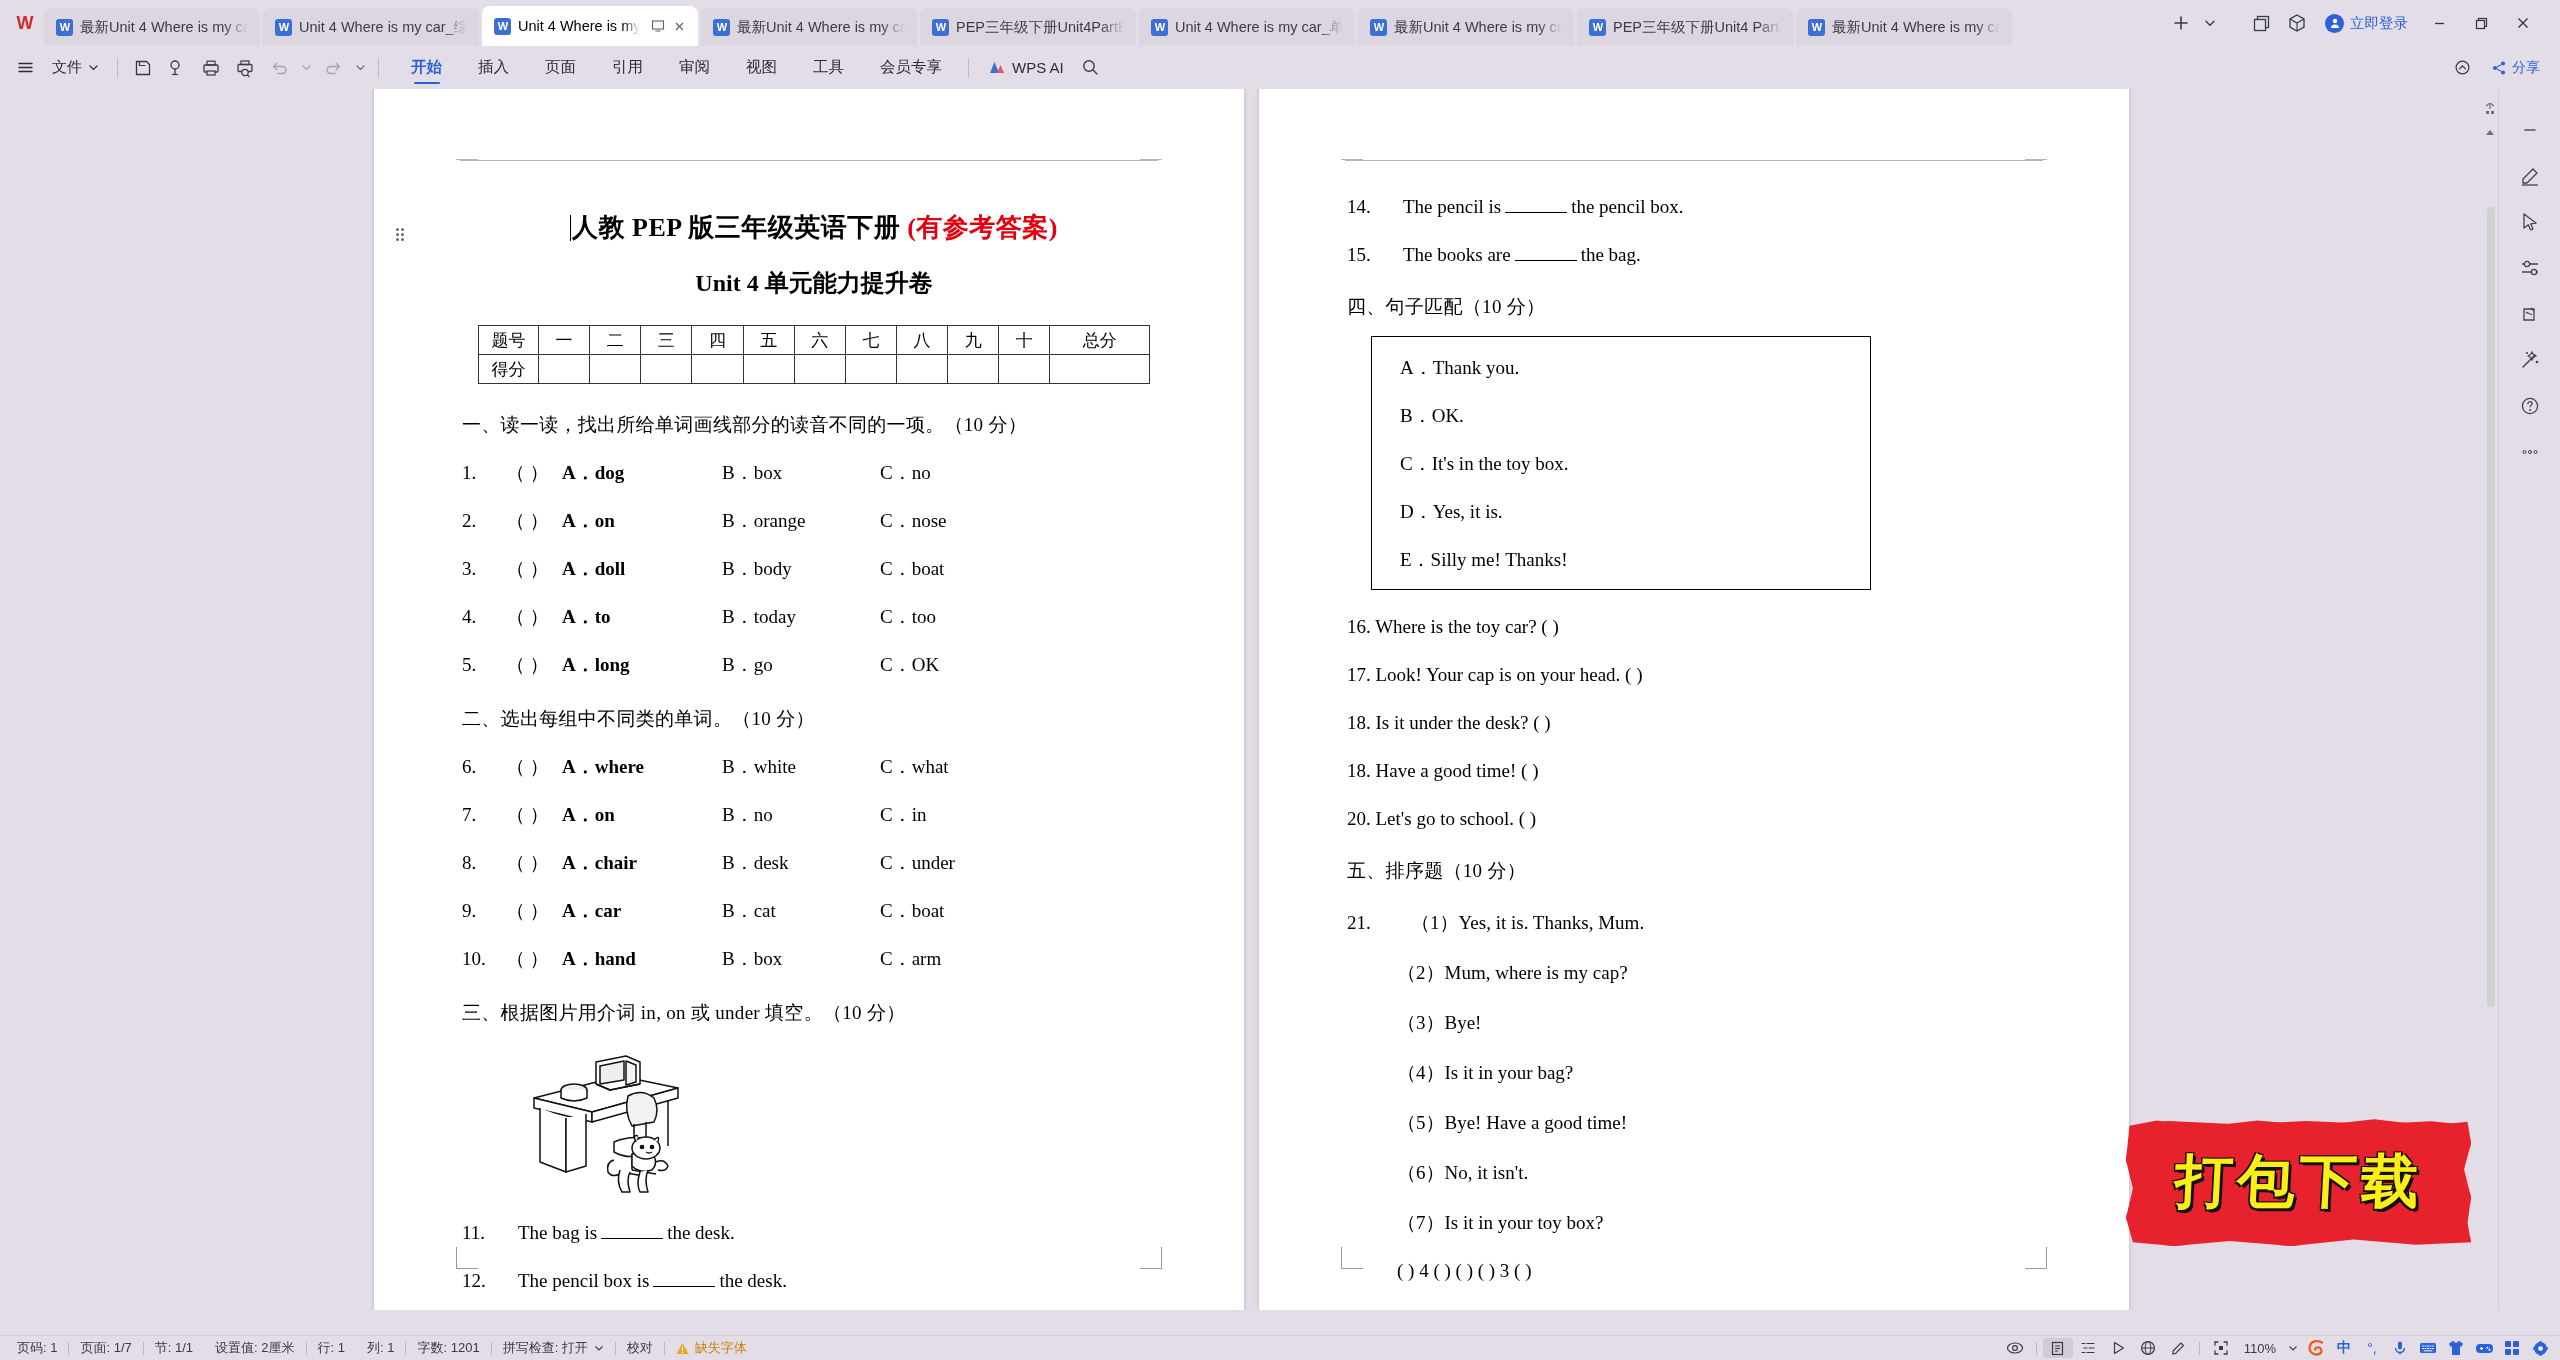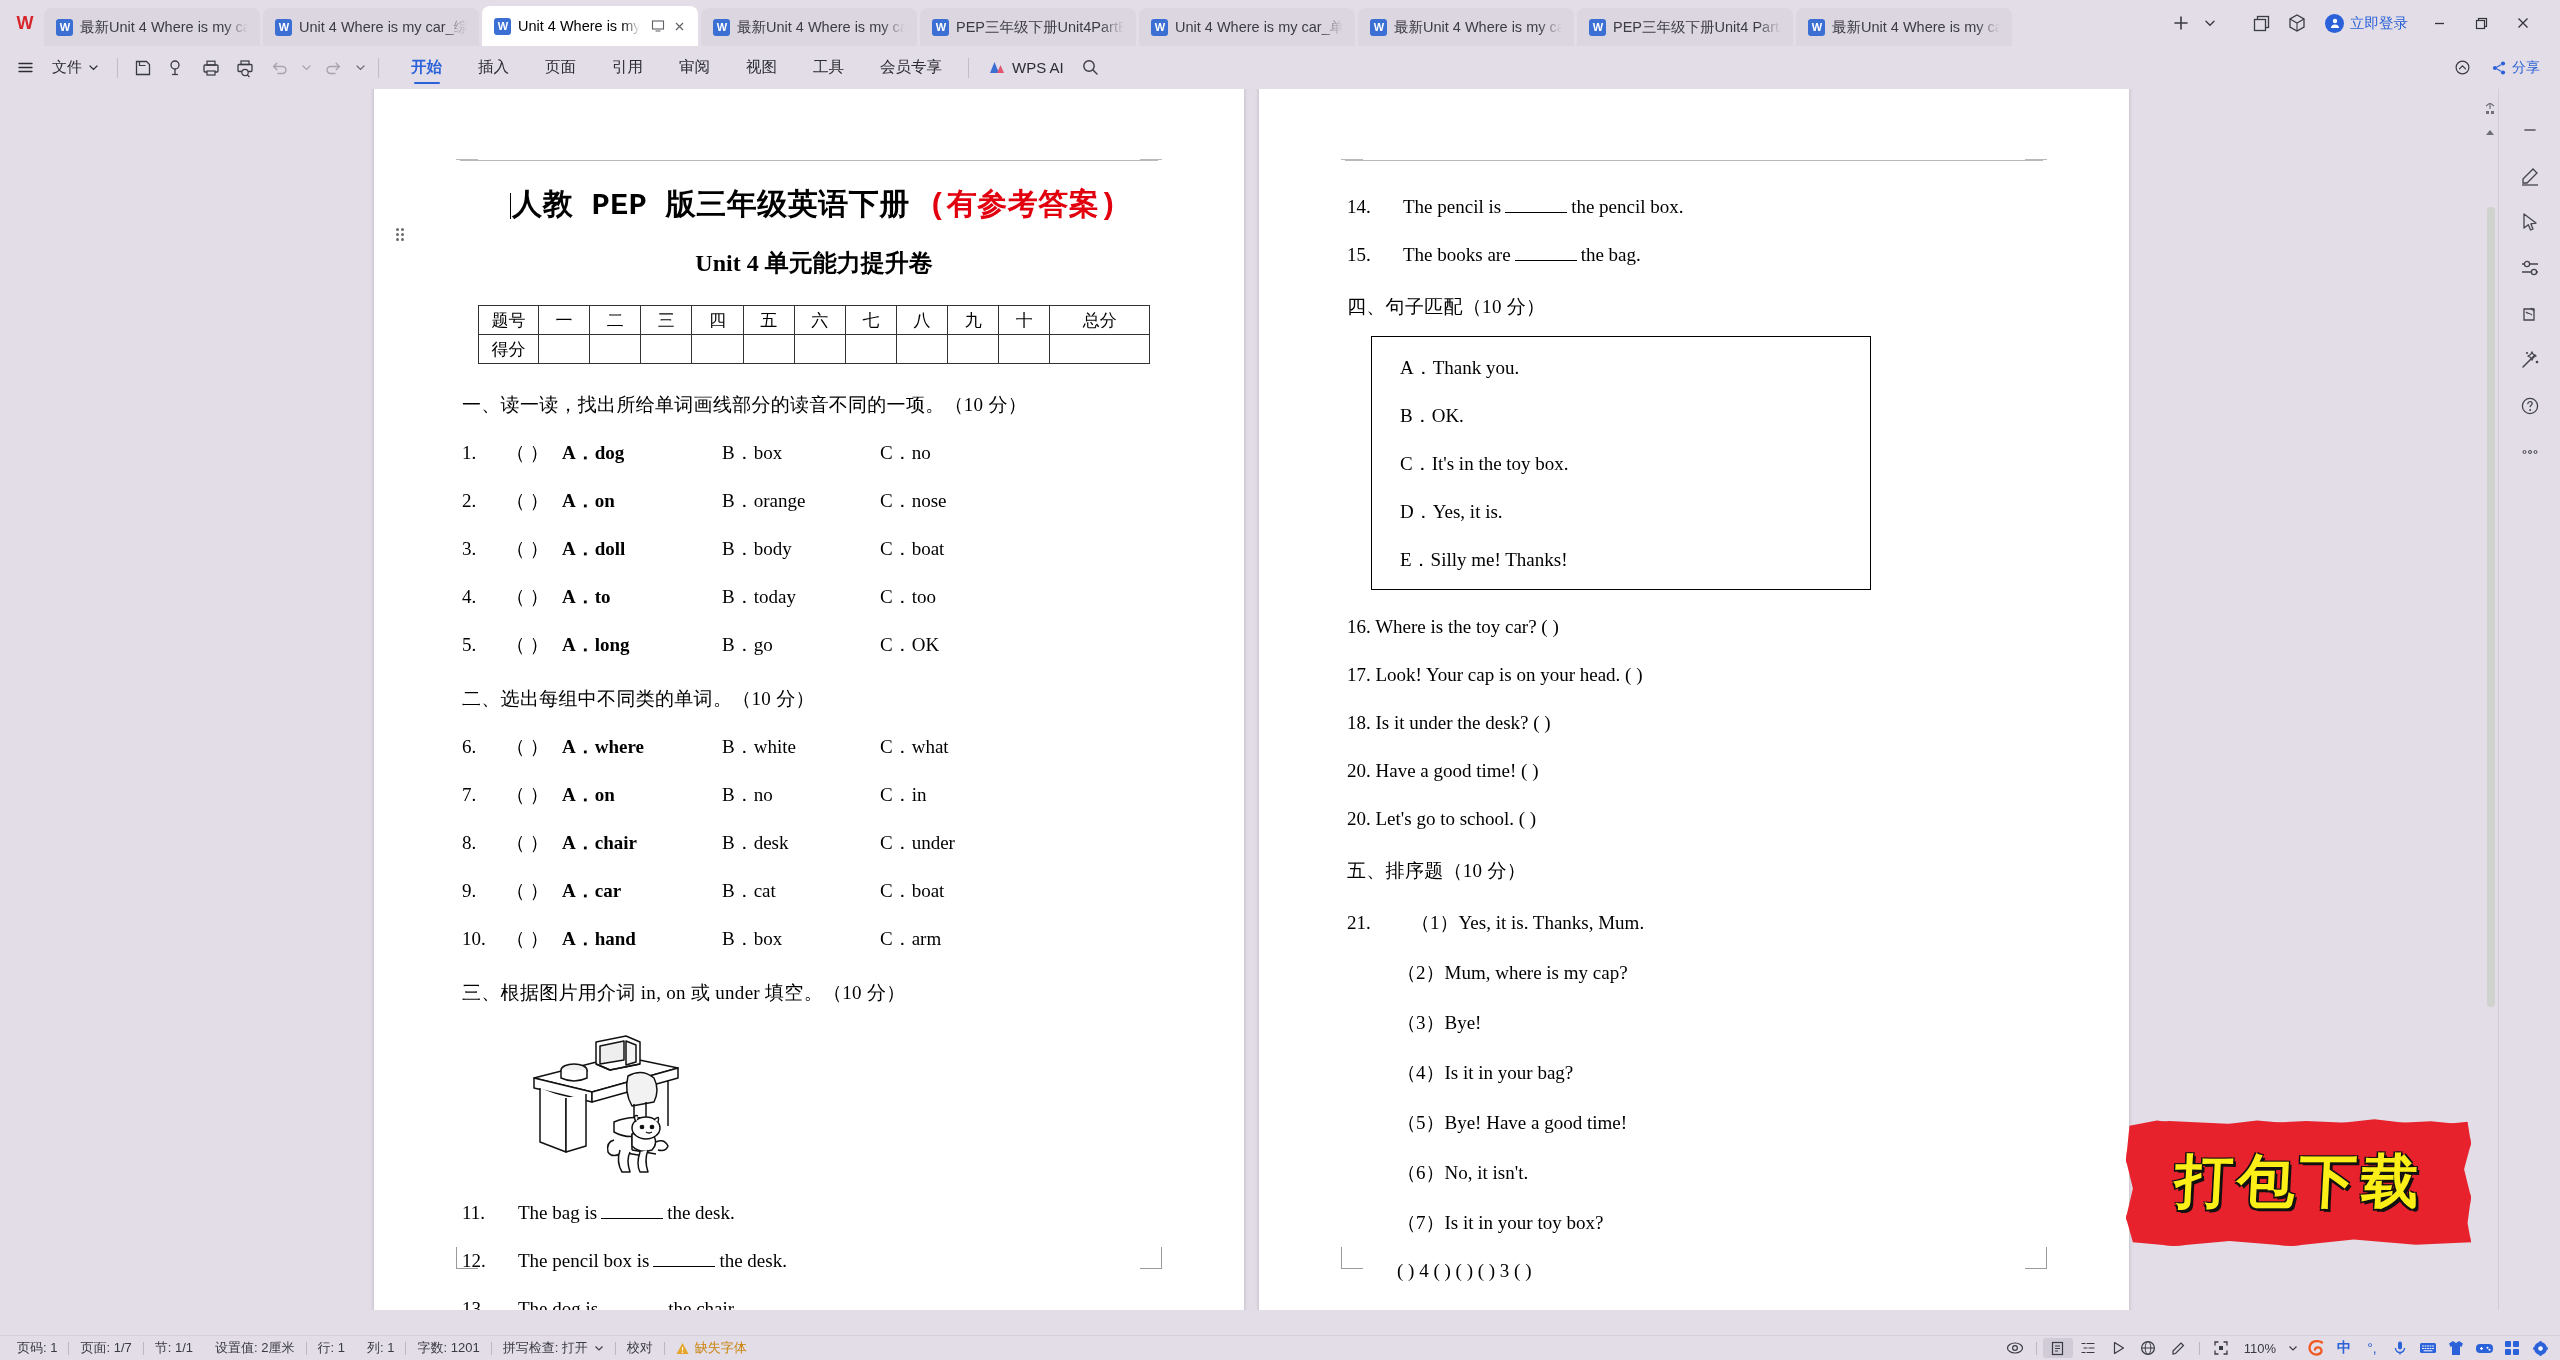--- a/index.html
+++ b/index.html
@@ -129,22 +129,22 @@
   .doc-body {
     position:absolute; left:88px; right:78px; top:92px;
     font-family:"Liberation Serif", serif;
     color:#000;
   }
   .anchor-dots{position:absolute;left:-66px;top:52px;width:10px;height:16px;
      display:grid;grid-template-columns:3px 3px;grid-template-rows:3px 3px 3px;gap:2px;}
   .anchor-dots i{background:#6b6b6b;border-radius:50%;width:3px;height:3px;display:block;}
 
   .title1 {
-    text-align:center; font-size:30px; font-weight:bold;
-    margin-top:8px; letter-spacing:.5px;font-family:Liberation Mono, monospace;
+    text-align:center; font-size:26px; font-weight:bold;
+    margin-top:34px; letter-spacing:.5px;
   }
   .title1 .red { color:#e2000f; }
   .title1 .caret {
     display:inline-block; width:1px; height:26px; background:#000;
     vertical-align:-5px; margin-right:1px;
   }
   .title2 { text-align:center; font-size:24px; font-weight:bold; margin-top:22px; }
 
   table.score {
     border-collapse:collapse; margin:26px auto 0 auto;
@@ -690,21 +690,21 @@
                 <div class="mrow">B．OK.</div>
                 <div class="mrow">C．It's in the toy box.</div>
                 <div class="mrow">D．Yes, it is.</div>
                 <div class="mrow">E．Silly me! Thanks!</div>
               </div>
           </div>
           <div id="sec4-questions">
               <div class="fillq">16.   Where is the toy car? (        )</div>
               <div class="fillq">17.   Look! Your cap is on your head. (        )</div>
               <div class="fillq">18.   Is it under the desk? (        )</div>
-              <div class="fillq">20.   Have a good time! (        )</div>
+              <div class="fillq">18.   Have a good time! (        )</div>
               <div class="fillq">20.   Let's go to school. (        )</div>
             </div>
 
           <div class="sec-head">五、排序题（10 分）</div>
           <div class="fillq" style="margin-top:26px">
             <span class="q-num">21.</span>
             <span style="margin-left:8px">（1）Yes, it is. Thanks, Mum.</span>
           </div>
           <div id="sec5-lines">
               <div class="pbrk">（2）Mum, where is my cap?</div>

